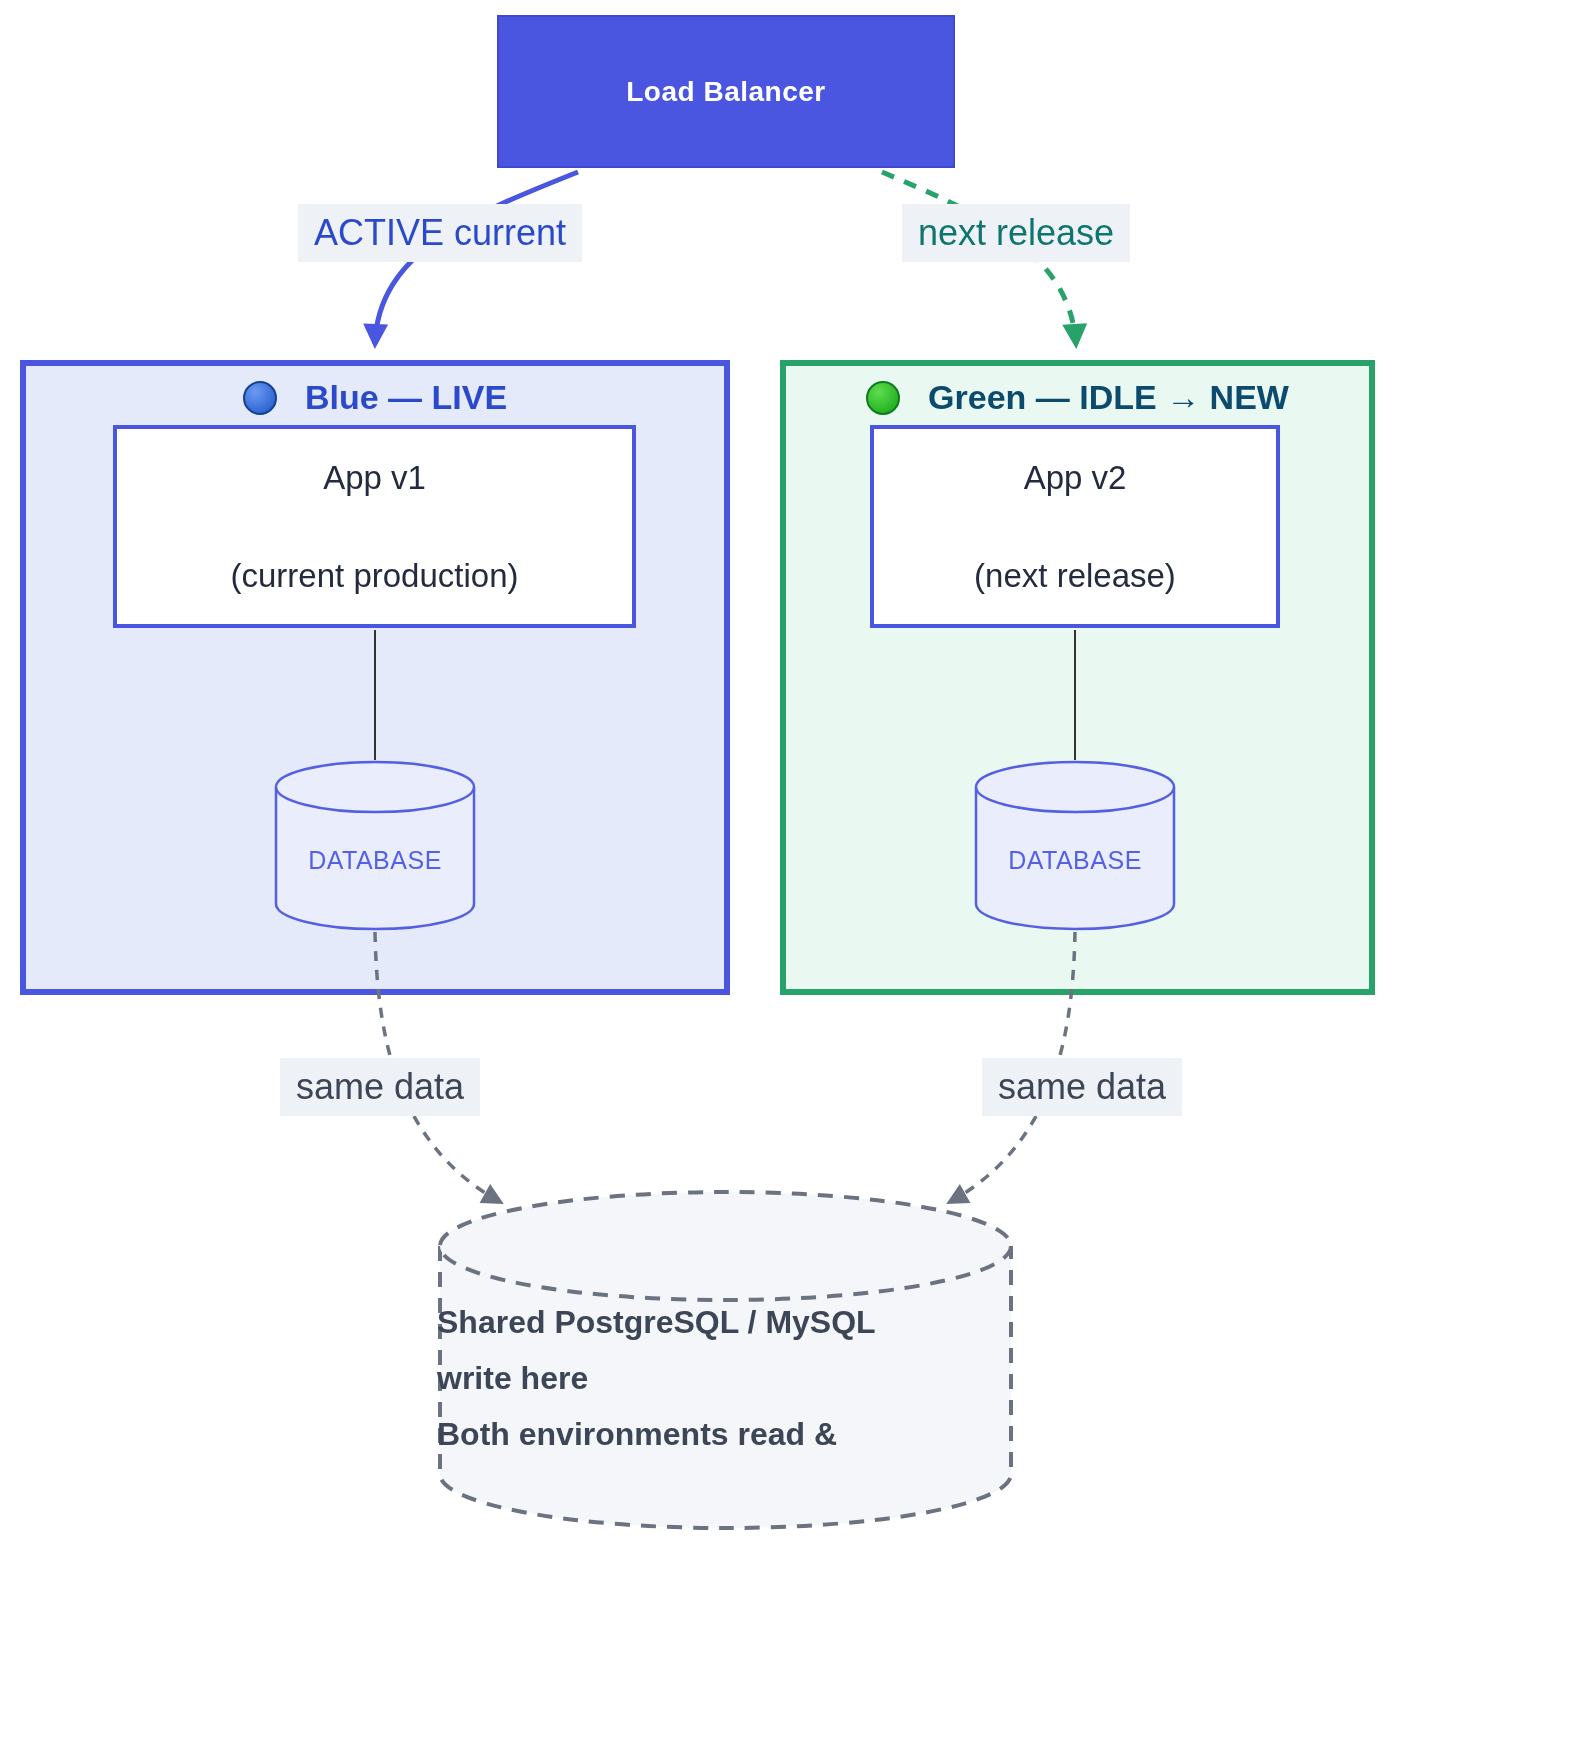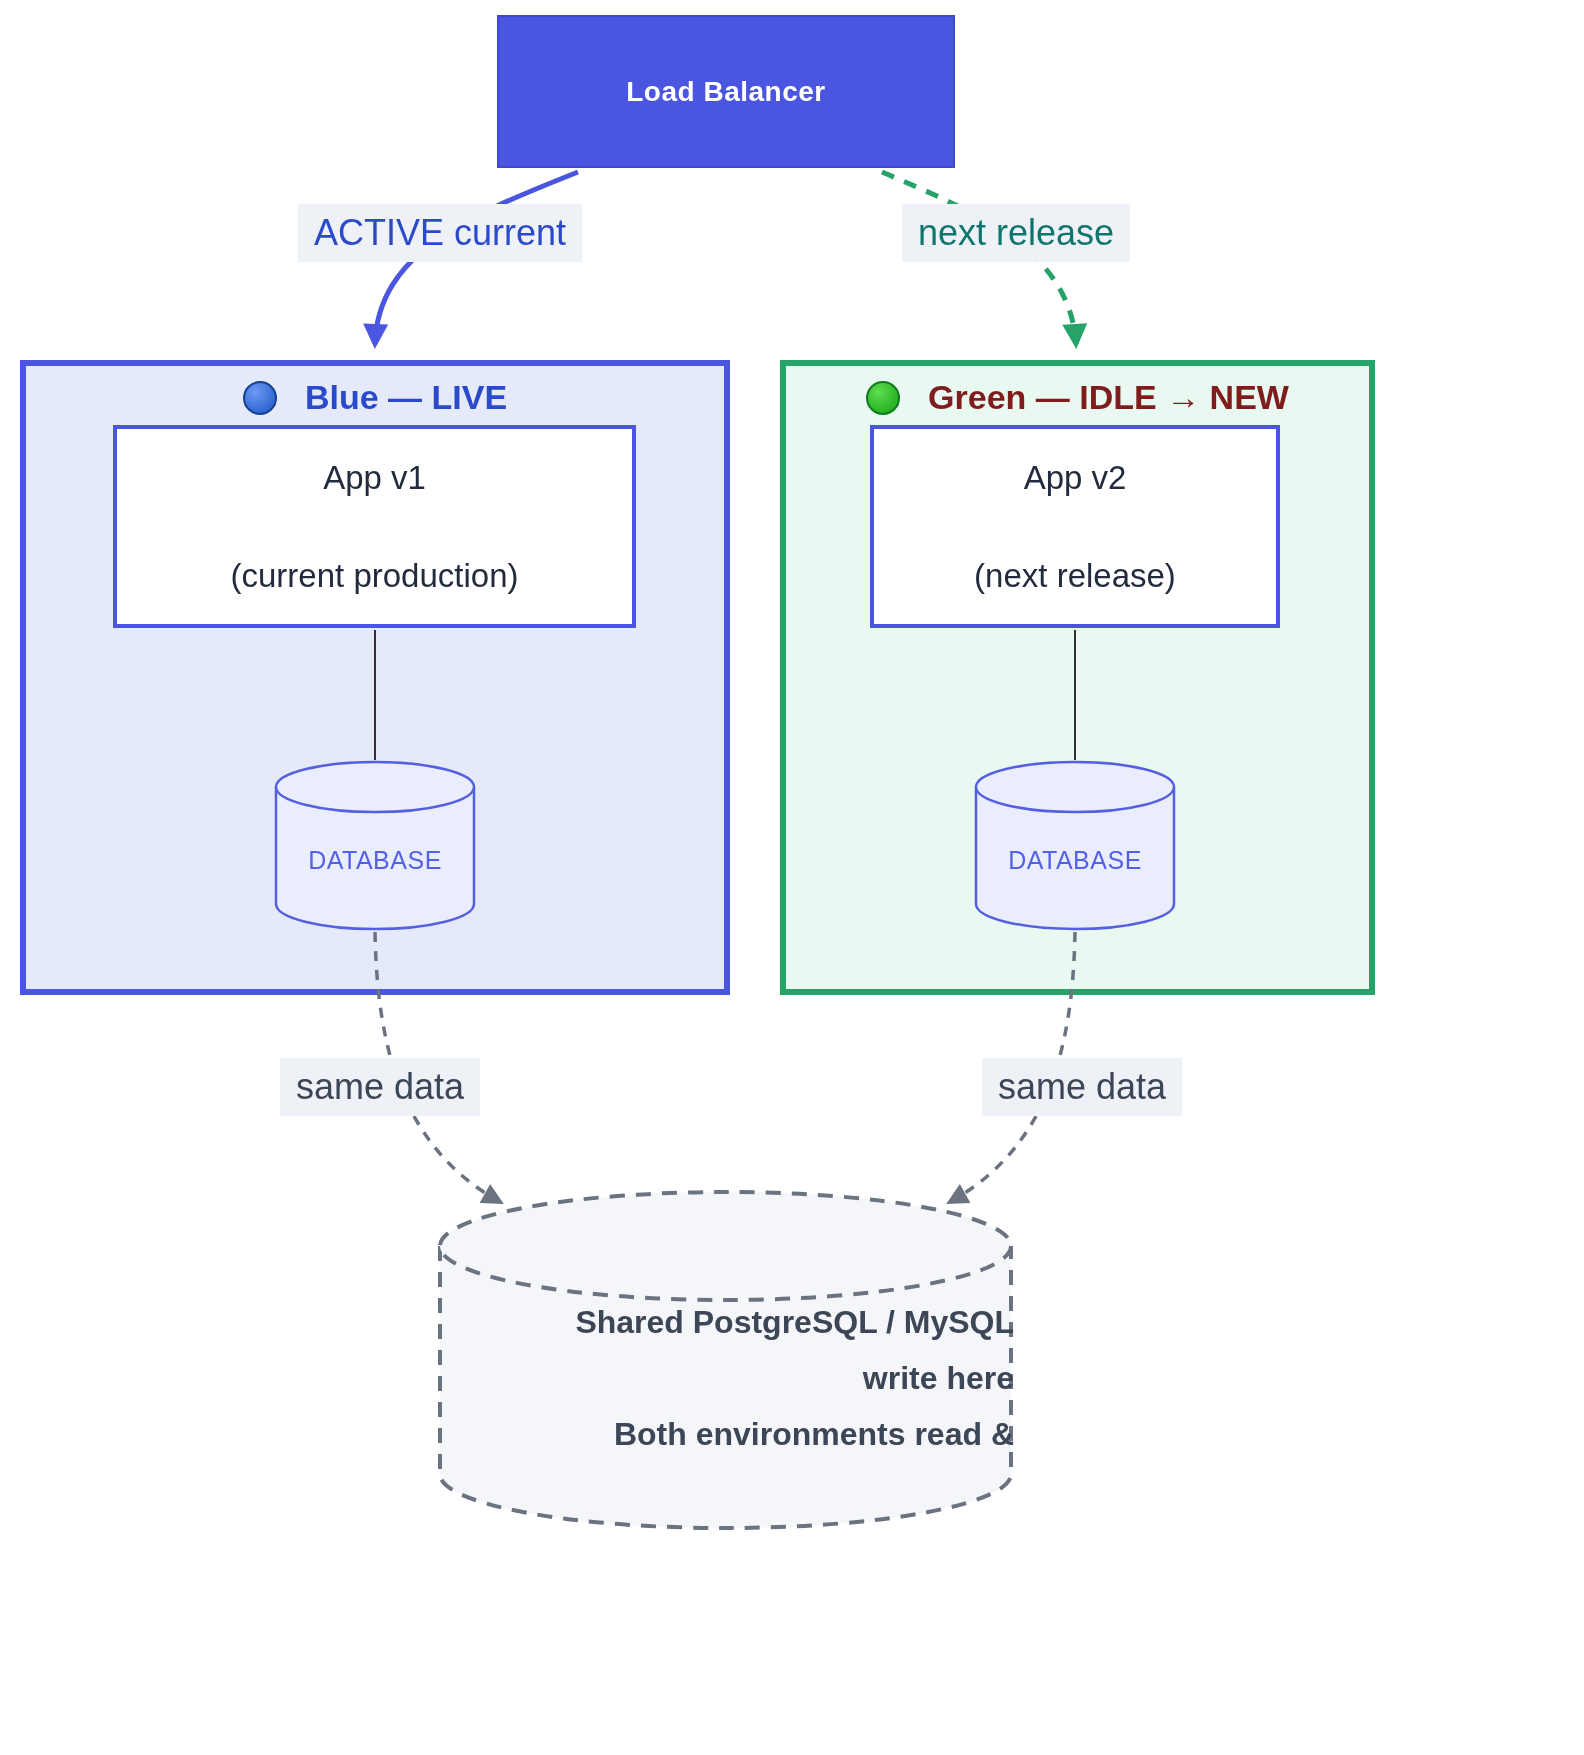--- a/index.html
+++ b/index.html
@@ -85,21 +85,21 @@
     left: 0;
     width: 100%;
     display: flex;
     align-items: center;
     justify-content: center;
     gap: 28px;
     font-size: 34px;
     font-weight: bold;
   }
   .env-blue  .env-title { color: #2b4acb; }
-  .env-green .env-title { color: #7f1d1d; }
+  .env-green .env-title { color: #0c4a6e; }
   .dot {
     width: 34px; height: 34px;
     border-radius: 50%;
     flex: 0 0 34px;
   }
   .dot-blue {
     background: radial-gradient(circle at 35% 30%, #6c9af2, #1b54c8);
     border: 2px solid #14408f;
     box-sizing: border-box;
   }
@@ -153,21 +153,21 @@
   .shared-db {
     position: absolute;
     left: 437px; top: 1188px;
     width: 577px; height: 344px;
     z-index: 1;
   }
   .shared-text {
     position: absolute;
     left: 0; top: 106px;
     width: 100%;
-    text-align: right;
+    text-align: left;
     font-size: 32px;
     font-weight: bold;
     color: #3d4656;
     line-height: 56px;
   }
 </style>
 </head>
 <body>
 
 <div class="canvas">

